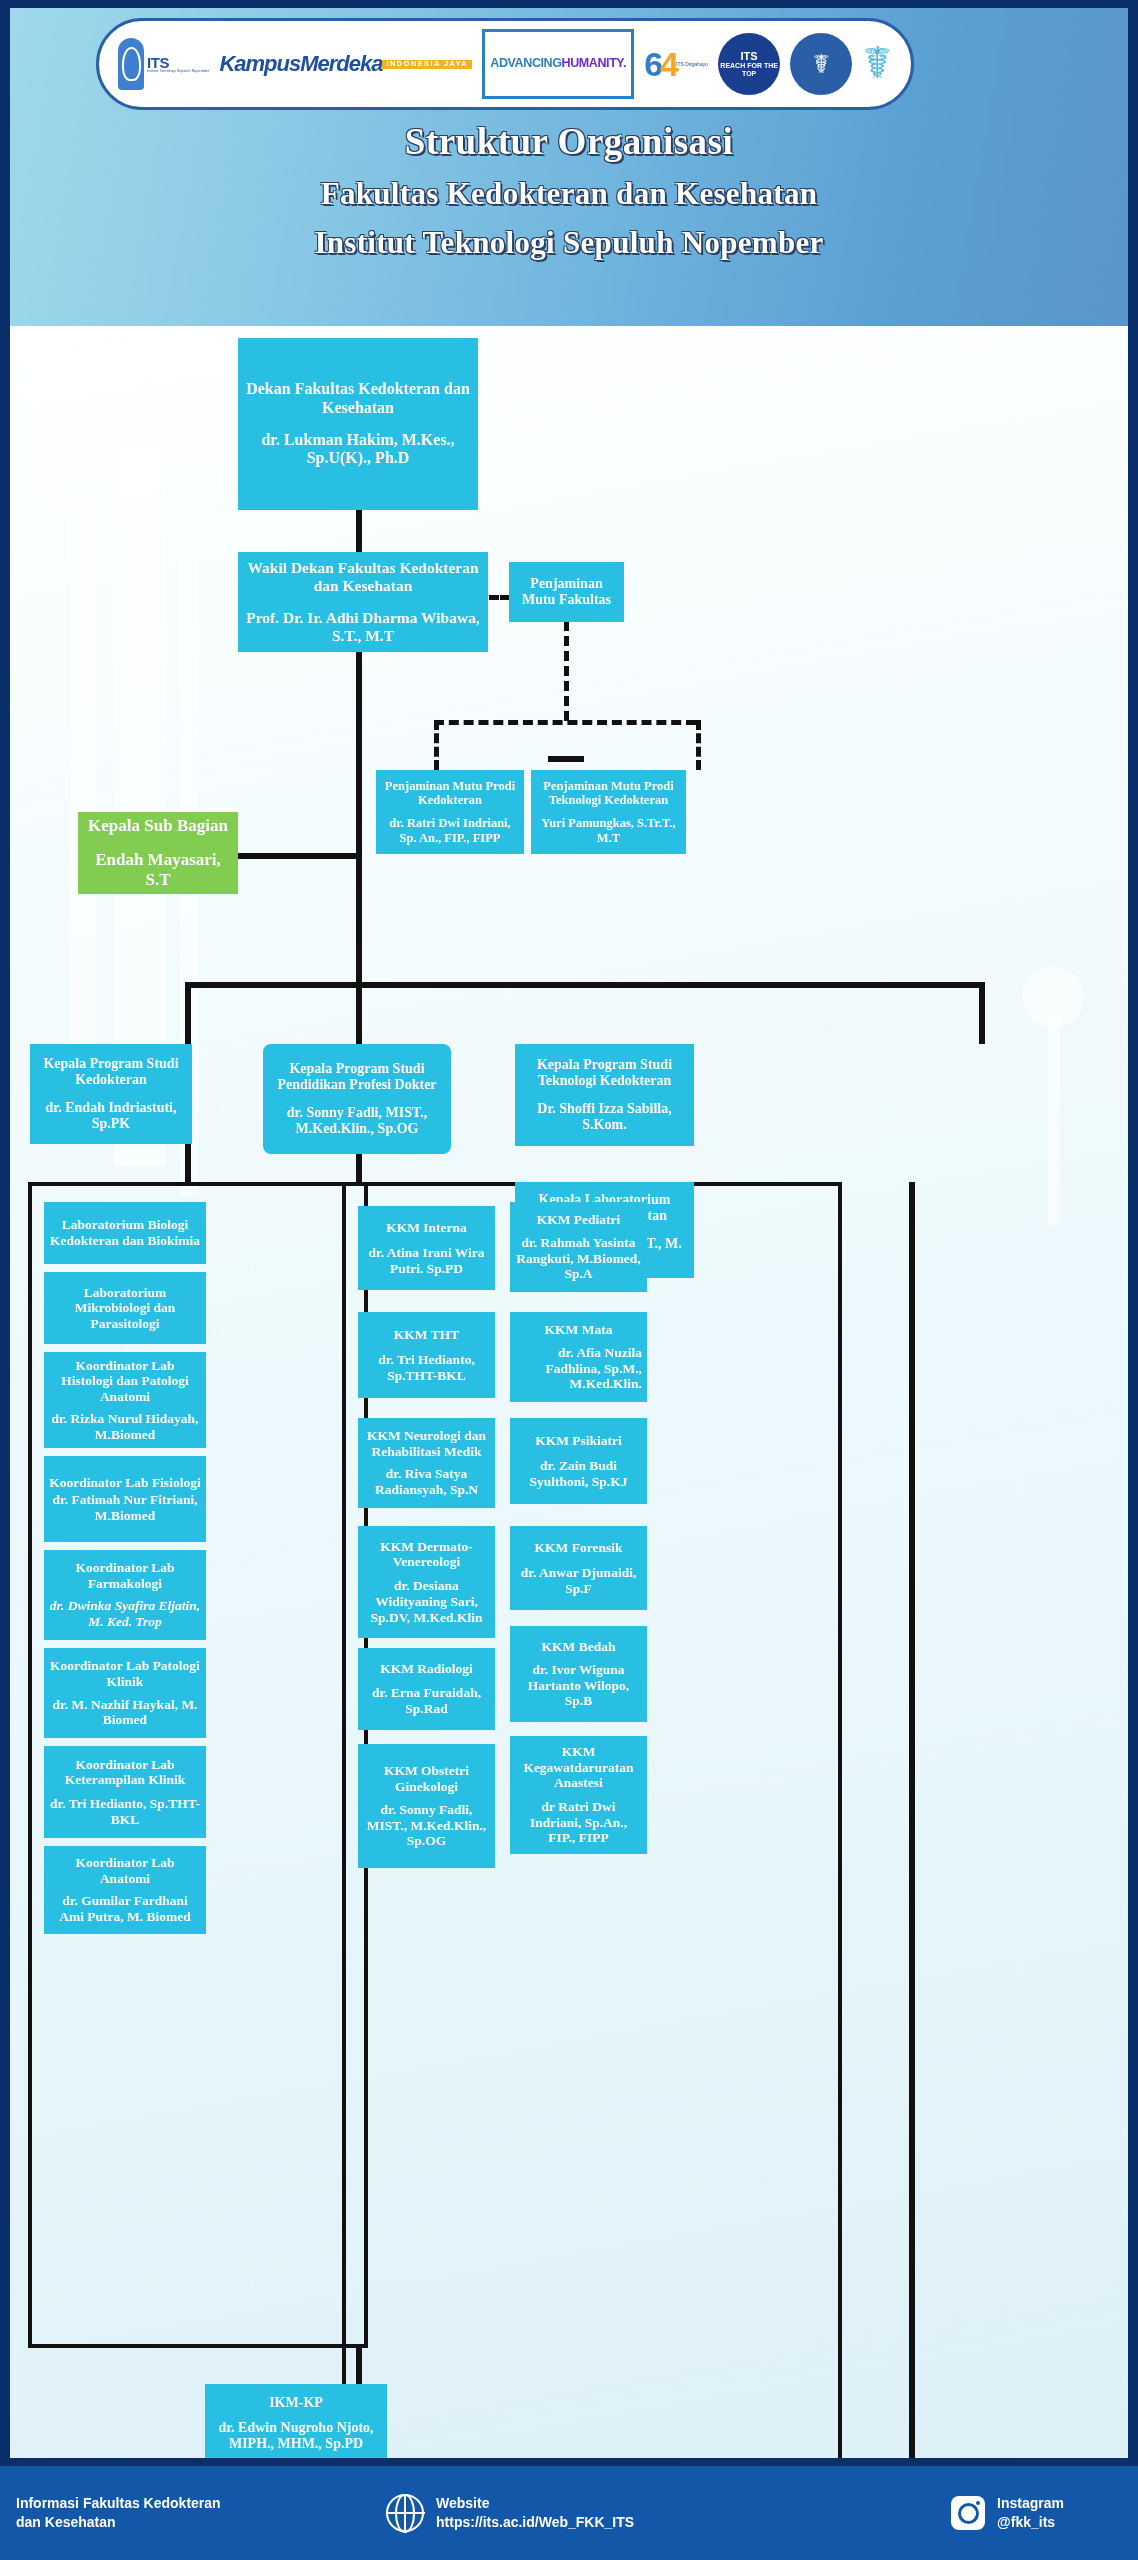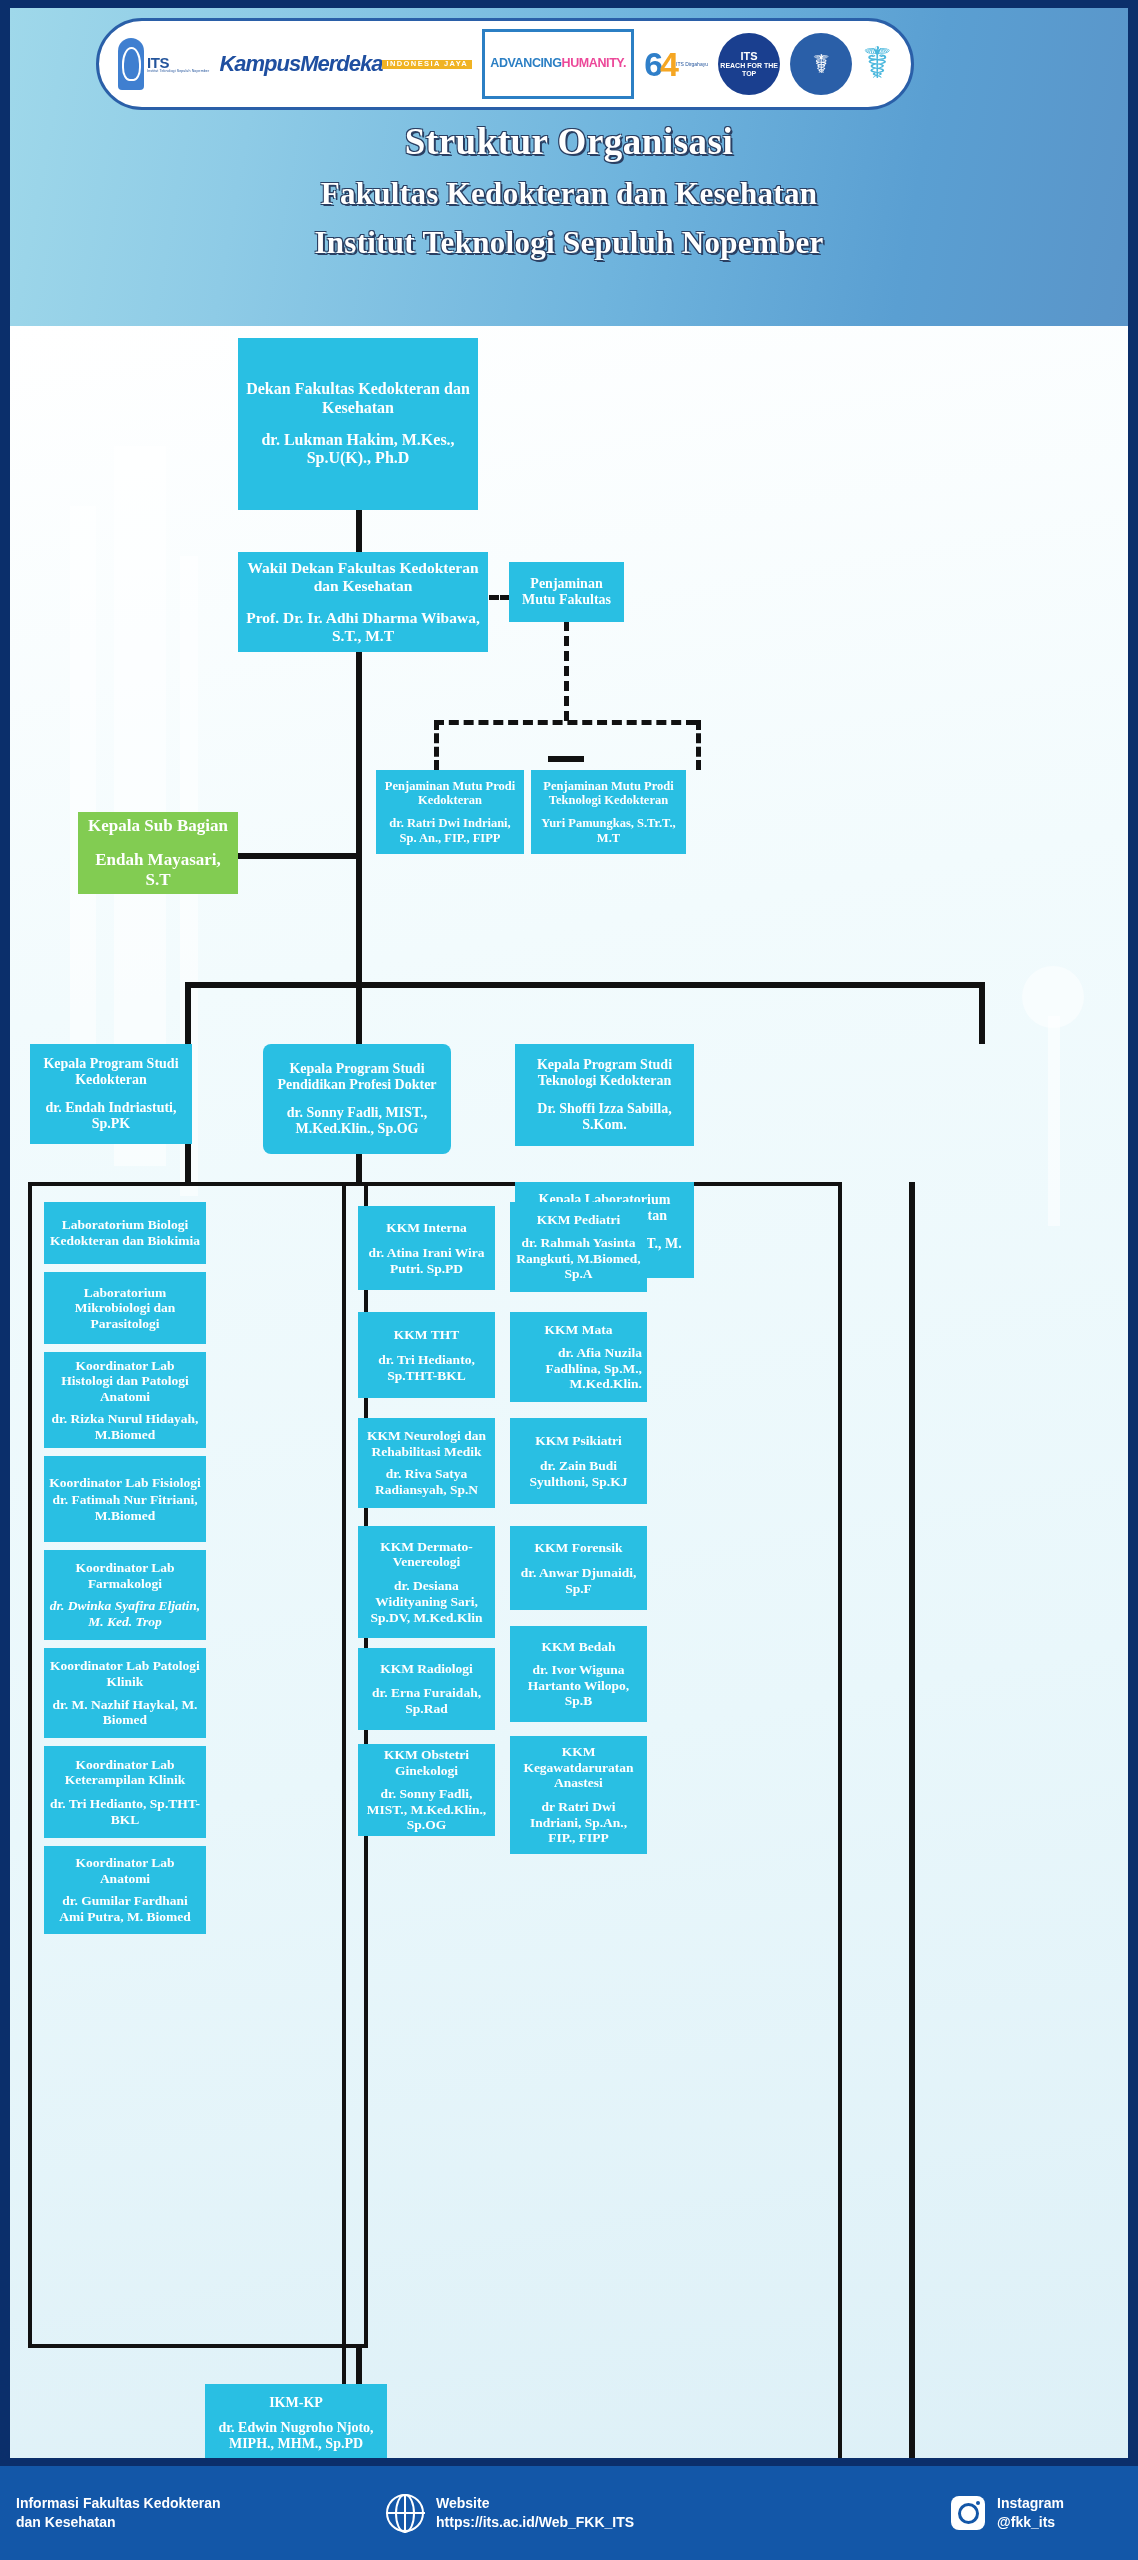--- a/index.html
+++ b/index.html
@@ -61,21 +61,21 @@
   .km2 { font-family: "Liberation Sans", sans-serif; font-weight: bold; font-style: italic;
          font-size: 22px; color: #1f4fa0; letter-spacing: -1px; }
   .km3 { background: #f0b323; color: #ffffff; font-family: "Liberation Sans", sans-serif;
          font-weight: bold; font-size: 7.5px; letter-spacing: 1.4px; padding: 1px 4px;
          display: inline-block; margin-top: 1px; }
 
   .logo-ah { border: 3px solid #2b7fc4; padding: 3px 5px; line-height: .95; }
   .ah1 { font-family: "Liberation Sans", sans-serif; font-weight: bold; font-size: 12.5px;
          color: #2b7fc4; letter-spacing: -.4px; }
   .ah2 { font-family: "Liberation Sans", sans-serif; font-weight: bold; font-size: 12.5px;
-         color: #ec4899; letter-spacing: -.4px; }
+         color: #6d28d9; letter-spacing: -.4px; }
 
   .logo-64 { text-align: center; line-height: 1; }
   .n64 { font-family: "Liberation Sans", sans-serif; font-weight: bold; font-size: 34px;
          color: #2f7fc9; letter-spacing: -3px; }
   .n64 span { color: #f5a623; }
   .n64sub { font-family: "Liberation Sans", sans-serif; font-size: 5px; color: #24559c; }
 
   .logo-reach {
     width: 62px; height: 62px; border-radius: 50%; background: #1a3f8f;
     color: #ffffff; font-family: "Liberation Sans", sans-serif; font-weight: bold;
@@ -366,21 +366,21 @@
       <span class="person" style="margin-top:.5em;">dr. Riva Satya Radiansyah, Sp.N</span>
     </div>
     <div class="node tight" style="left:348px; top:1200px; width:137px; height:112px; font-size:13.5px;">
       <span class="role">KKM Dermato-Venereologi</span>
       <span class="person" style="margin-top:.6em;">dr. Desiana Widityaning Sari, Sp.DV, M.Ked.Klin</span>
     </div>
     <div class="node tight" style="left:348px; top:1322px; width:137px; height:82px; font-size:13.5px;">
       <span class="role">KKM Radiologi</span>
       <span class="person" style="margin-top:.6em;">dr. Erna Furaidah, Sp.Rad</span>
     </div>
-    <div class="node tight" style="left:348px; top:1418px; width:137px; height:92px; font-size:13.5px;">
+    <div class="node tight" style="left:348px; top:1418px; width:137px; height:124px; font-size:13.5px;">
       <span class="role">KKM Obstetri Ginekologi</span>
       <span class="person" style="margin-top:.55em;">dr. Sonny Fadli, MIST., M.Ked.Klin., Sp.OG</span>
     </div>
 
     <div class="node tight" style="left:500px; top:876px; width:137px; height:90px; font-size:13.5px;">
       <span class="role">KKM Pediatri</span>
       <span class="person" style="margin-top:.55em;">dr. Rahmah Yasinta Rangkuti, M.Biomed, Sp.A</span>
     </div>
     <div class="node tight" style="left:500px; top:986px; width:137px; height:90px; font-size:13.5px;">
       <span class="role">KKM Mata</span>

